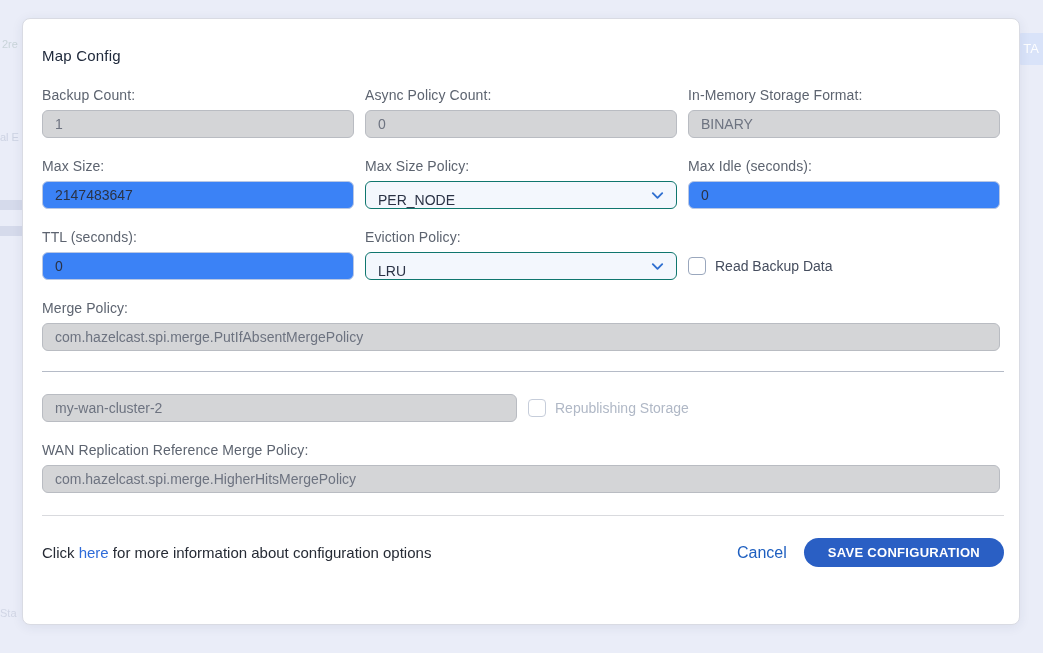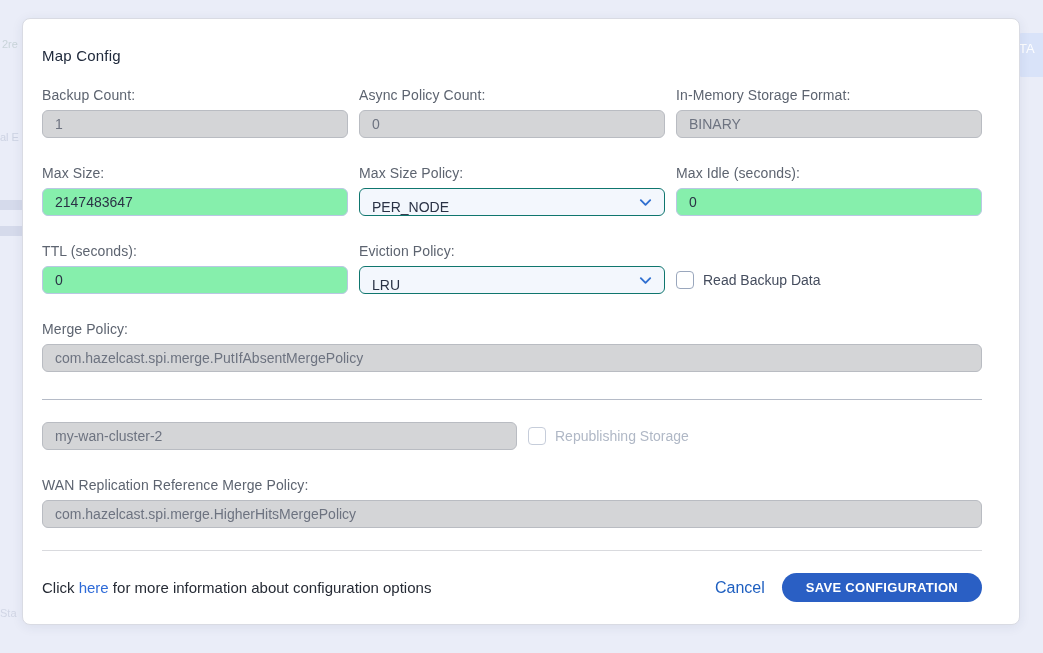--- a/index.html
+++ b/index.html
@@ -10,52 +10,52 @@
   }
   
   .backdrop-frag {
     position: absolute; font-size: 11px; color: rgba(140,165,160,0.35);
     pointer-events: none;
   }
   .frag-top-left   { left: 2px;  top: 38px; }
   .frag-mid-left   { left: 0px;  top: 131px; color: rgba(150,160,185,0.35); }
   .frag-bottom-left{ left: 0px;  top: 607px; color: rgba(150,160,185,0.30); }
   .frag-top-right  {
-    right: 0px; top: 33px; width: 24px; height: 44px;
+    right: 0px; top: 33px; width: 24px; height: 32px;
     background: rgba(215,225,248,0.9); border-radius: 3px 0 0 3px;
-    color: rgba(255,255,255,0.95); font-size: 13px; line-height: 32px;
+    color: rgba(255,255,255,0.95); font-size: 13px; line-height: 32px; text-align: center;
   }
   .frag-line { position: absolute; left: 0; width: 22px; height: 10px;
     background: rgba(175,182,212,0.35); pointer-events: none; }
   .frag-line1 { top: 200px; } .frag-line2 { top: 226px; }
 
   
   .modal {
     position: absolute; left: 22px; top: 18px; width: 998px; height: 607px;
     background: #ffffff; border: 1px solid #d9dbe3; border-radius: 8px;
     box-shadow: 0 2px 12px rgba(40,50,90,0.08);
-    padding: 28px 37px 19px 19px;
+    padding: 28px 15px 19px 19px;
   }
   .modal-title {
     font-size: 15px; color: #202a3c; margin-bottom: 23px; letter-spacing: 0.2px;
   }
-  .form-row { display: flex; gap: 11px; margin-bottom: 27px; }
+  .form-row { display: flex; gap: 11px; margin-bottom: 20px; }
   .cell { display: flex; flex-direction: column; width: 312px; }
   .cell-full { width: 958px; }
   .cell-wan { width: 475px; }
   .field-label {
     font-size: 14px; color: #5d6470; margin-bottom: 7px; letter-spacing: 0.1px;
   }
   .ctl {
     height: 28px; width: 100%; border-radius: 6px; padding: 0 12px;
     font-family: "Liberation Sans", sans-serif; font-size: 14px;
     outline: none;
   }
   input.ctl-enabled {
-    background: #86efac; border: 1px solid #b9c7e3; color: #2a3245;
+    background: #3b82f6; border: 1px solid #b9c7e3; color: #2a3245;
   }
   input.ctl-disabled {
     background: #d4d5d7; border: 1px solid #b9bcc2; color: #6d7380;
   }
   .select-box {
     position: relative; display: flex; align-items: flex-end;
     background: #f3f7fd; border: 1px solid #0f766e; color: #2a3245;
     cursor: pointer;
   }
   .select-box .chev { position: absolute; right: 11px; top: 6px; width: 15px; height: 15px; }

